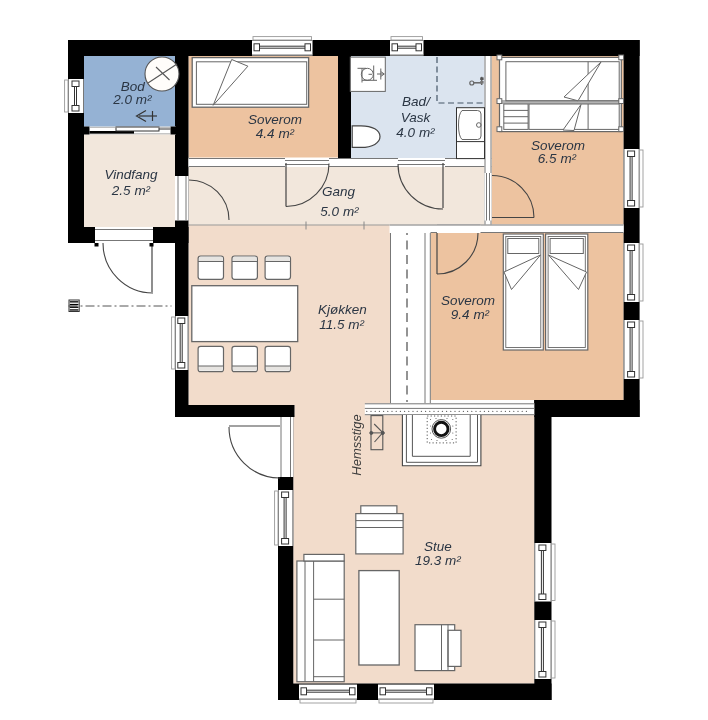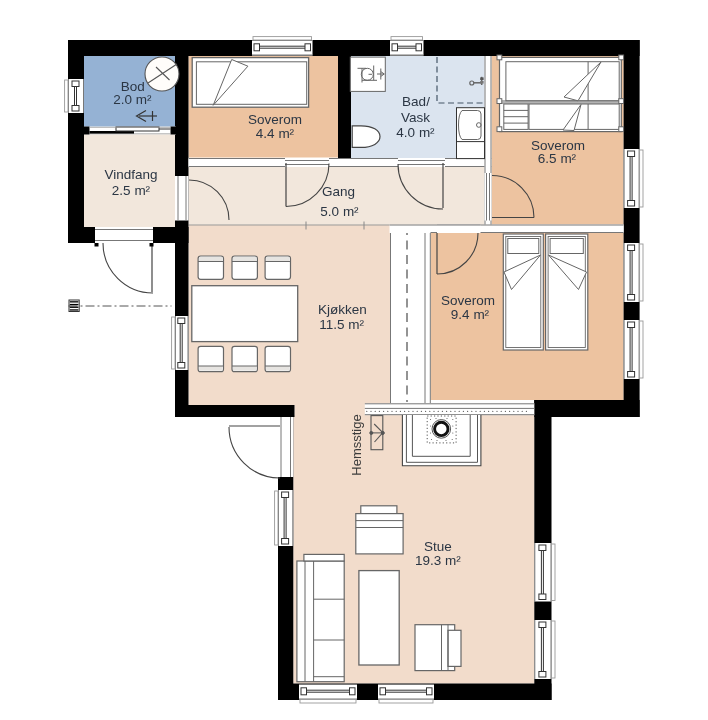--- a/index.html
+++ b/index.html
@@ -1,15 +1,15 @@
 <!DOCTYPE html>
 <html><head><meta charset="utf-8">
 <style>
 html,body{margin:0;padding:0;background:#ffffff;}
-#plan{position:relative;width:708px;height:720px;font-family:"Liberation Sans",sans-serif;}
+#plan{position:relative;width:708px;height:720px;font-family:"Liberation Sans",sans-serif;font-style:italic;}
 text{font-family:"Liberation Sans",sans-serif;}
 </style></head>
 <body>
 <div id="plan">
 <svg width="708" height="720" viewBox="0 0 708 720">
 <rect x="84.0" y="56.0" width="92.0" height="73.0" fill="#95b2d4" stroke="none" stroke-width="1"></rect>
 <rect x="84.0" y="133.5" width="92.0" height="93.5" fill="#f2e7dc" stroke="none" stroke-width="1"></rect>
 <rect x="188.5" y="56.0" width="149.5" height="101.5" fill="#edc3a0" stroke="none" stroke-width="1"></rect>
 <rect x="351.0" y="56.0" width="133.5" height="103.0" fill="#dbe4ef" stroke="none" stroke-width="1"></rect>
 <rect x="491.5" y="56.0" width="132.1" height="168.5" fill="#edc3a0" stroke="none" stroke-width="1"></rect>

